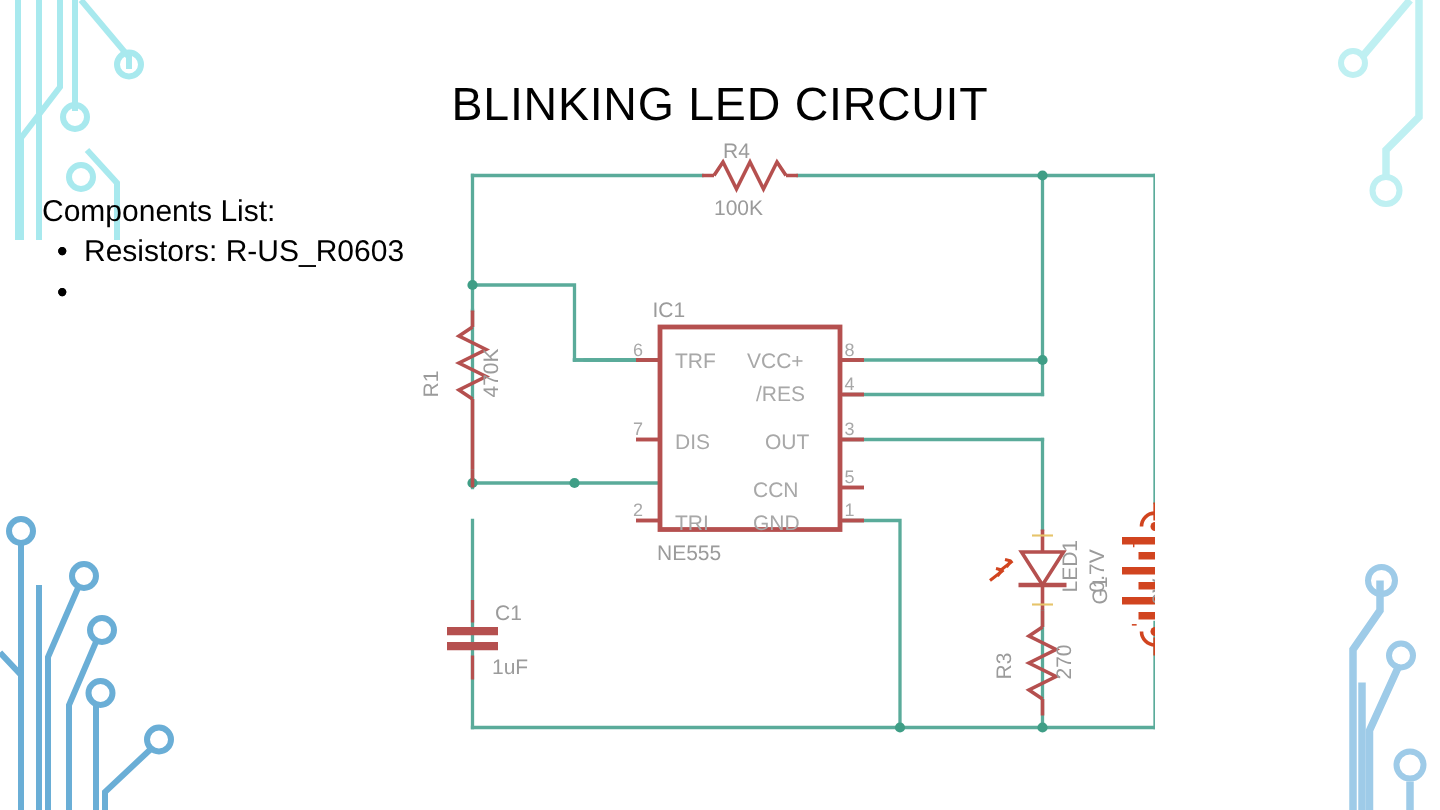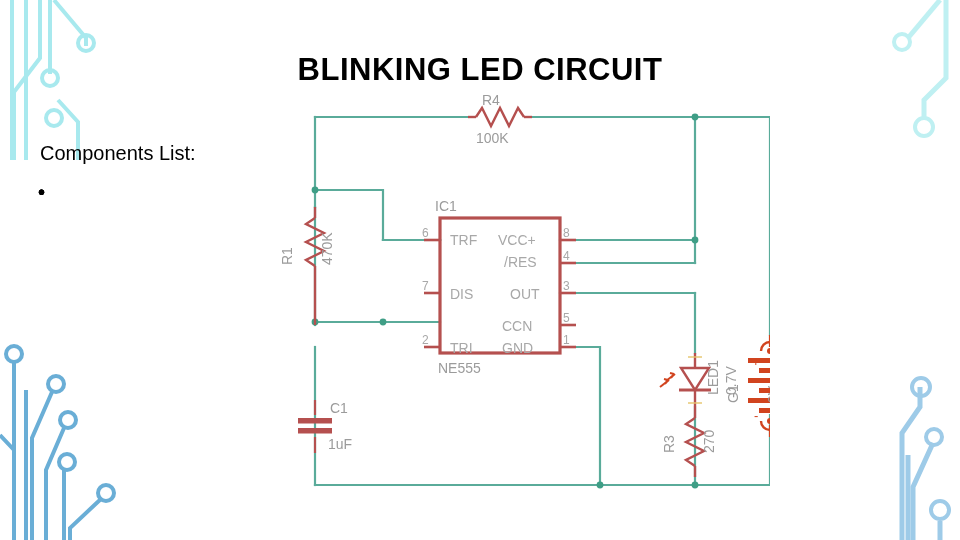--- a/index.html
+++ b/index.html
@@ -11,28 +11,28 @@
   }
   .slide{position:absolute;inset:0;}
   .deco{position:absolute;pointer-events:none;}
   .deco-tl{left:0;top:0;width:140px;height:160px;}
   .deco-bl{left:0;top:330px;width:150px;height:210px;}
   .deco-tr{left:880px;top:0;width:80px;height:165px;}
   .deco-br{left:880px;top:375px;width:80px;height:165px;}
 
   #title{
     position:absolute;left:0;top:52px;width:960px;text-align:center;
-    font-size:31px;color:#000;letter-spacing:.5px;white-space:nowrap;font-weight:bold;
+    font-size:31px;color:#000;letter-spacing:.5px;white-space:nowrap;
   }
 
   #components{
     position:absolute;left:28px;top:128px;width:258px;
     font-size:20px;line-height:27px;color:#000;
   }
-  #components .hdr{margin:12px;}
+  #components .hdr{margin:0;}
   #components ul{margin:0;padding:0;list-style:none;}
   #components li{position:relative;padding-left:28px;}
   #components li .bullet{position:absolute;left:10px;top:0;}
 
   #schematic{position:absolute;left:270px;top:85px;width:500px;height:430px;}
 </style>
 </head>
 <body>
 
 <div class="slide">
@@ -96,21 +96,21 @@
       <circle cx="60" cy="135" r="9"></circle>
     </g>
   </svg>
 
   <div id="title">BLINKING LED CIRCUIT</div>
 
   <div id="components">
     <div class="hdr">Components List:</div>
     <ul>
       <li><span class="bullet">•</span></li>
-      <li><span class="bullet">•</span></li>
+      <li><span class="bullet">•</span><span>Resistors: R-US_R0603</span></li>
       <li><span class="bullet">•</span></li>
       <li><span class="bullet">•</span></li>
     </ul>
   </div>
 
   <svg id="schematic" viewBox="0 0 500 430">
     <g stroke="#5aab9a" stroke-width="2.2" fill="none" stroke-linecap="square">
 
       <path d="M45 32 H198"></path>
       <path d="M262 32 H425"></path>

